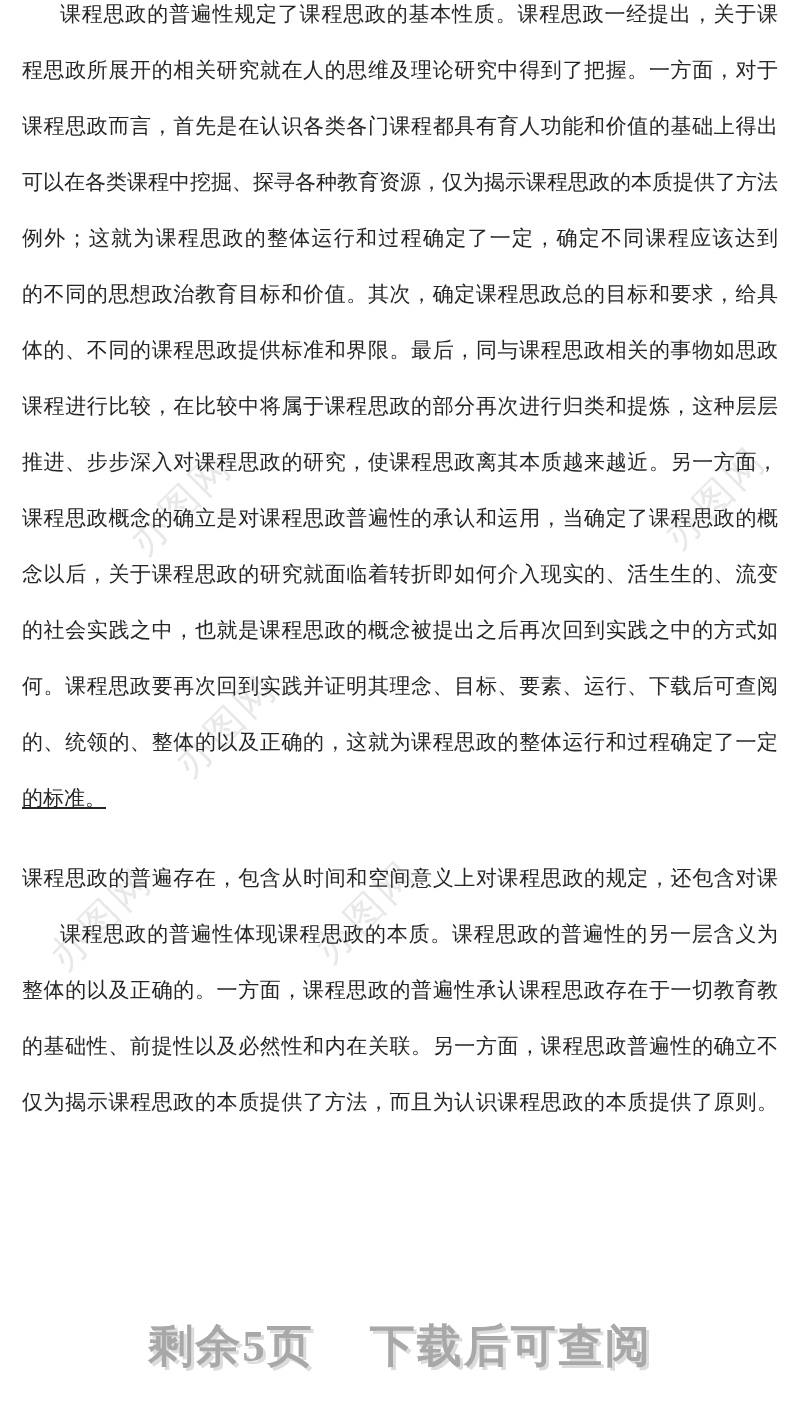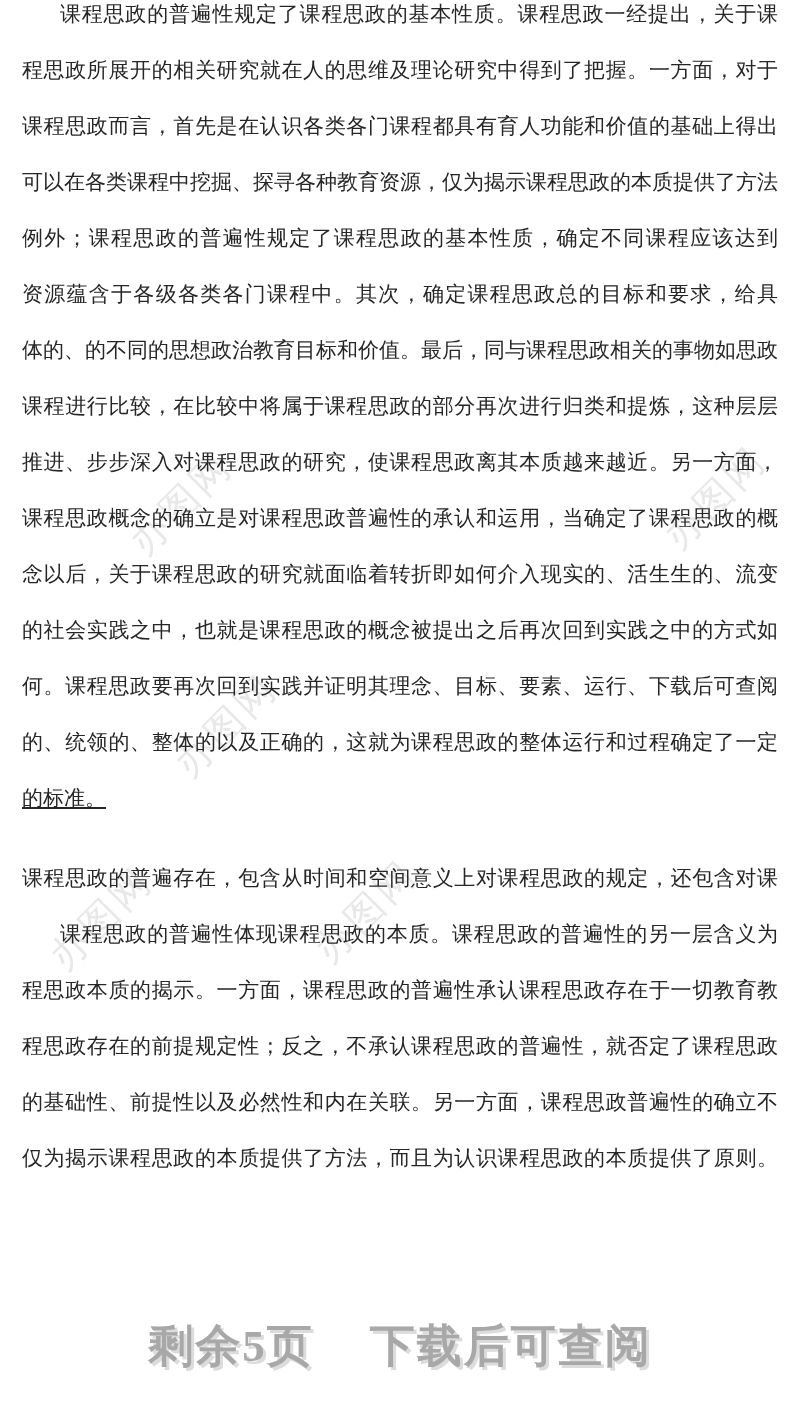--- a/index.html
+++ b/index.html
@@ -74,37 +74,36 @@
   <span class="wm wm3">办图网</span>
   <span class="wm wm4">办图网</span>
   <span class="wm wm5">办图网</span>
 
   <div class="doc" id="doc">
       <div class="paragraph">
         <div class="line first">课程思政的普遍性规定了课程思政的基本性质。课程思政一经提出，关于课</div>
         <div class="line">程思政所展开的相关研究就在人的思维及理论研究中得到了把握。一方面，对于</div>
         <div class="line">课程思政而言，首先是在认识各类各门课程都具有育人功能和价值的基础上得出</div>
         <div class="line">可以在各类课程中挖掘、探寻各种教育资源，仅为揭示课程思政的本质提供了方法</div>
-        <div class="line">例外；课程思政的普遍性规定了课程思政的基本性质，确定不同课程应该达到</div>
-        <div class="line">资源蕴含于各级各类各门课程中。其次，确定课程思政总的目标和要求，给具</div>
-        <div class="line">体的、的不同的思想政治教育目标和价值。最后，同与课程思政相关的事物如思政</div>
+        <div class="line">例外；这就为课程思政的整体运行和过程确定了一定，确定不同课程应该达到</div>
+        <div class="line">的不同的思想政治教育目标和价值。其次，确定课程思政总的目标和要求，给具</div>
+        <div class="line">体的、不同的课程思政提供标准和界限。最后，同与课程思政相关的事物如思政</div>
         <div class="line">课程进行比较，在比较中将属于课程思政的部分再次进行归类和提炼，这种层层</div>
         <div class="line">推进、步步深入对课程思政的研究，使课程思政离其本质越来越近。另一方面，</div>
         <div class="line">课程思政概念的确立是对课程思政普遍性的承认和运用，当确定了课程思政的概</div>
         <div class="line">念以后，关于课程思政的研究就面临着转折即如何介入现实的、活生生的、流变</div>
         <div class="line">的社会实践之中，也就是课程思政的概念被提出之后再次回到实践之中的方式如</div>
         <div class="line">何。课程思政要再次回到实践并证明其理念、目标、要素、运行、下载后可查阅</div>
         <div class="line">的、统领的、整体的以及正确的，这就为课程思政的整体运行和过程确定了一定</div>
         <div class="line short">的标准。</div>
       </div>
       <div class="paragraph">
         <div class="line">课程思政的普遍存在，包含从时间和空间意义上对课程思政的规定，还包含对课</div>
         <div class="line first">课程思政的普遍性体现课程思政的本质。课程思政的普遍性的另一层含义为</div>
-        <div class="line">程思政本质的揭示。一方面，课程思政的普遍性承认课程思政存在于一切教育教</div>
-        <div class="line">程思政存在的前提规定性；反之，不承认课程思政的普遍性，就否定了课程思政</div>
+        <div class="line">整体的以及正确的。一方面，课程思政的普遍性承认课程思政存在于一切教育教</div>
         <div class="line">的基础性、前提性以及必然性和内在关联。另一方面，课程思政普遍性的确立不</div>
         <div class="line">仅为揭示课程思政的本质提供了方法，而且为认识课程思政的本质提供了原则。</div>
       </div>
     </div>
 
   <div class="footer">
     <span>剩余5页</span><span class="gap"></span><span>下载后可查阅</span>
   </div>
 
 </div>

